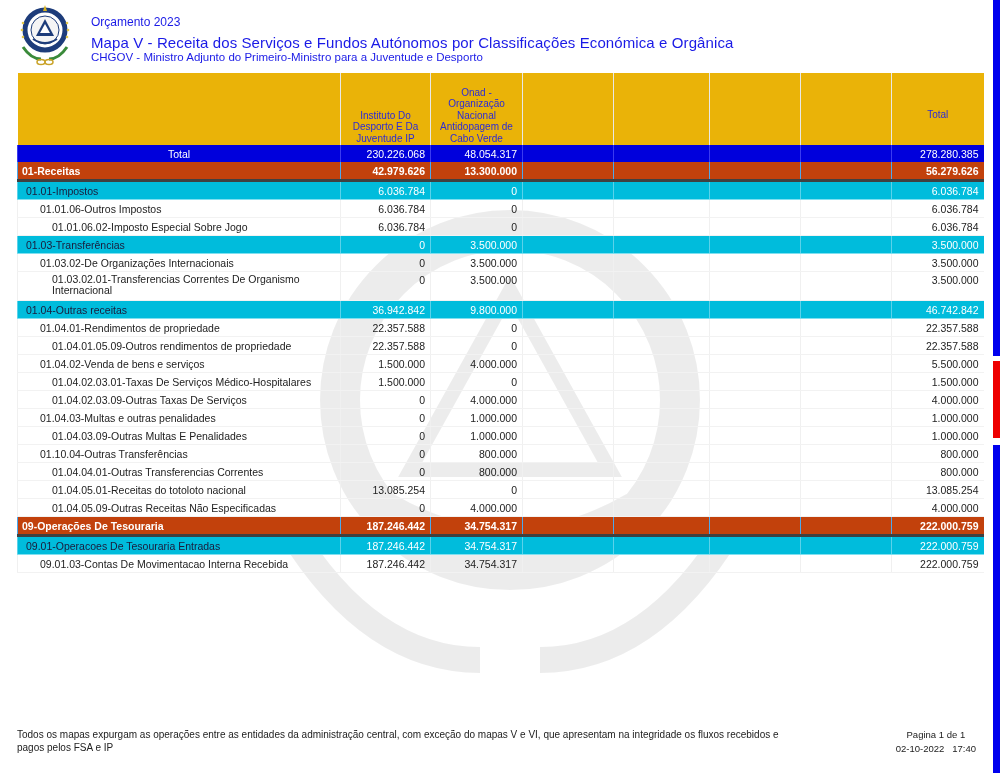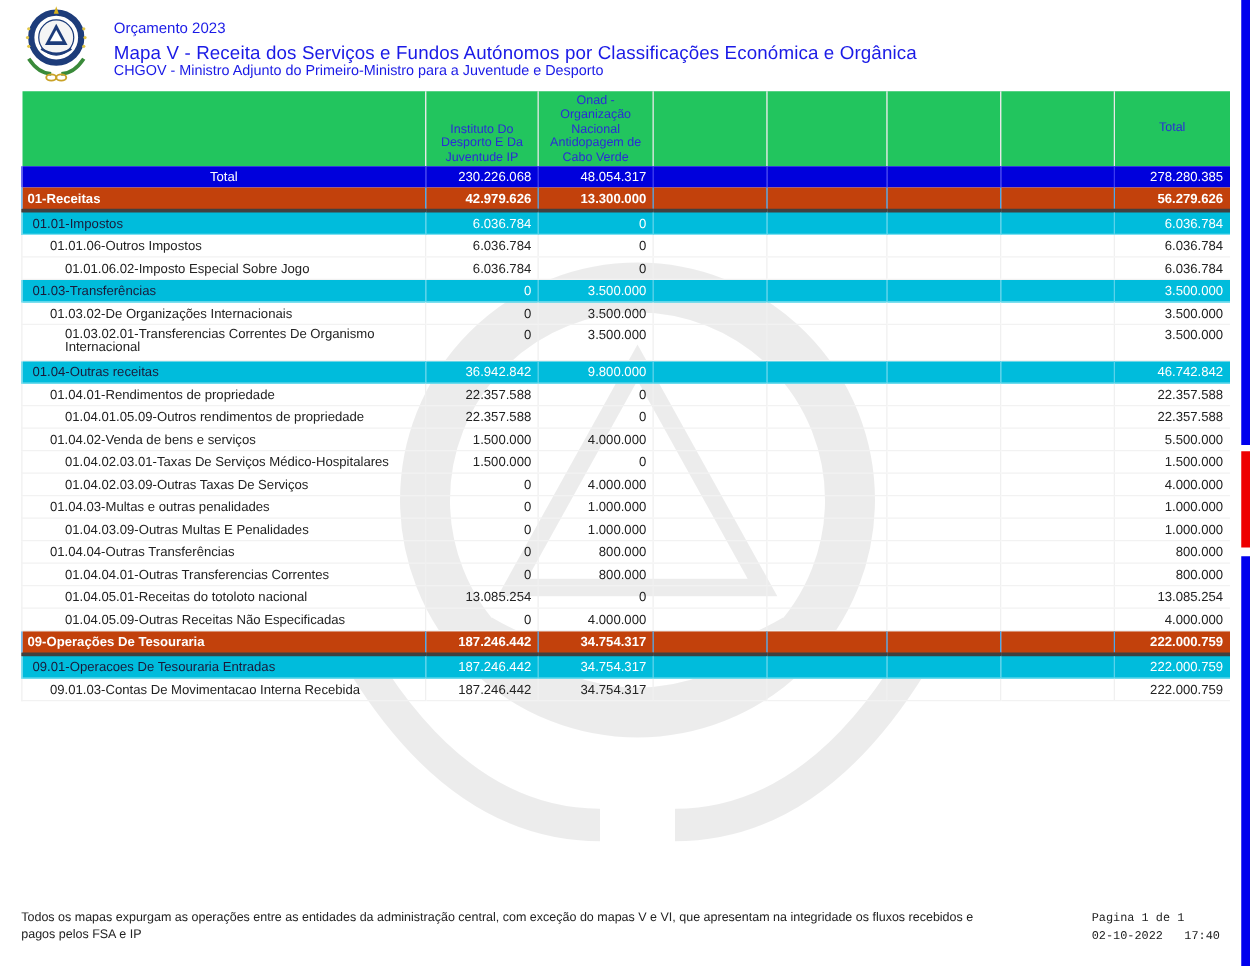--- a/index.html
+++ b/index.html
@@ -3,39 +3,39 @@
 <meta charset="utf-8">
 <style>
   html,body{margin:0;padding:0;background:#fff;}
   body{width:1000px;height:773px;position:relative;overflow:hidden;font-family:"Liberation Sans",sans-serif;}
   .logo{position:absolute;left:17px;top:3px;width:56px;height:64px;}
   .h-year{position:absolute;left:91px;top:15px;font-size:12px;color:#1a1ae6;}
   .h-title{position:absolute;left:91px;top:34px;font-size:15px;color:#1a1ae6;letter-spacing:0.1px;}
   .h-sub{position:absolute;left:91px;top:51px;font-size:11.5px;color:#1a1ae6;}
   .watermark{position:absolute;left:250px;top:200px;width:520px;height:480px;opacity:0.07;}
   table{position:absolute;left:17px;top:73px;border-collapse:collapse;table-layout:fixed;font-size:10.5px;}
-  th{background:#22c55e;color:#2b2bd6;font-weight:normal;font-size:10px;line-height:11.5px;vertical-align:bottom;text-align:center;border-left:1px solid #e8e8e8;padding:1px 2px 1px 2px;height:58px;}
+  th{background:#eab308;color:#2b2bd6;font-weight:normal;font-size:10px;line-height:11.5px;vertical-align:bottom;text-align:center;border-left:1px solid #e8e8e8;padding:13px 2px 1px 2px;height:58px;}
   th.c-label{border-left:none;}
   td{height:17px;padding:0 5px;border-left:1px solid #f0f0f0;border-bottom:1px solid #f2f2f2;color:#222;white-space:nowrap;}
   td.num{text-align:right;}
   td.lbl{text-align:left;}
   tr.r-total td{background:#0000dc;color:#fff;border-left-color:#3a3af0;border-bottom:none;}
   tr.r-total td.lbl{text-align:center;}
   tr.r-l1 td{background:#c2410c;color:#fff;border-left-color:#4aa8ee;border-bottom:3px solid #404040;font-weight:bold;}
   tr.r-l2 td{background:#00bcdc;color:#fff;border-left-color:#5ad2ea;border-bottom:1px solid #7fe0f0;}
   tr.r-l2 td.lbl{color:#1a1a3a;}
   tr.r-l1 td.lbl{color:#fff;}
   tr.r-tall td{height:26px;vertical-align:top;padding-top:2px;}
   tr.r-tall td.lbl{white-space:normal;line-height:11px;}
   .ind1{padding-left:4px;}
   .ind2{padding-left:8px;}
   .ind3{padding-left:22px;}
   .ind4{padding-left:34px;}
   .footer-note{position:absolute;left:17px;top:728px;width:780px;font-size:10px;line-height:13px;color:#222;}
-  .footer-page{position:absolute;right:24px;top:728px;font-size:9.5px;color:#222;text-align:left;line-height:14px;font-family:Liberation Mono, monospace;}
+  .footer-page{position:absolute;right:24px;top:728px;font-size:9.5px;color:#222;text-align:center;line-height:14px;}
   .edge{position:absolute;left:993px;width:7px;}
 </style>
 </head>
 <body>
 
 <svg class="logo" viewBox="0 0 56 64">
   <circle cx="28" cy="27" r="20" fill="#fff" stroke="#1d3c7a" stroke-width="5"></circle>
   <circle cx="28" cy="27" r="14" fill="#f5f5f5" stroke="#1d3c7a" stroke-width="1"></circle>
   <polygon points="28,16 37,33 19,33" fill="#1d3c7a"></polygon>
   <polygon points="28,21 33,30 23,30" fill="#fff"></polygon>
@@ -245,21 +245,21 @@
         <td class="lbl ind4">01.04.03.09-Outras Multas E Penalidades</td>
         <td class="num">0</td>
         <td class="num">1.000.000</td>
         <td class="num"></td>
         <td class="num"></td>
         <td class="num"></td>
         <td class="num"></td>
         <td class="num">1.000.000</td>
       </tr>
       <tr class="r-l3">
-        <td class="lbl ind3">01.04.04-Outras Transferências</td>
+        <td class="lbl ind3">01.10.04-Outras Transferências</td>
         <td class="num">0</td>
         <td class="num">800.000</td>
         <td class="num"></td>
         <td class="num"></td>
         <td class="num"></td>
         <td class="num"></td>
         <td class="num">800.000</td>
       </tr>
       <tr class="r-l4">
         <td class="lbl ind4">01.04.04.01-Outras Transferencias Correntes</td>

